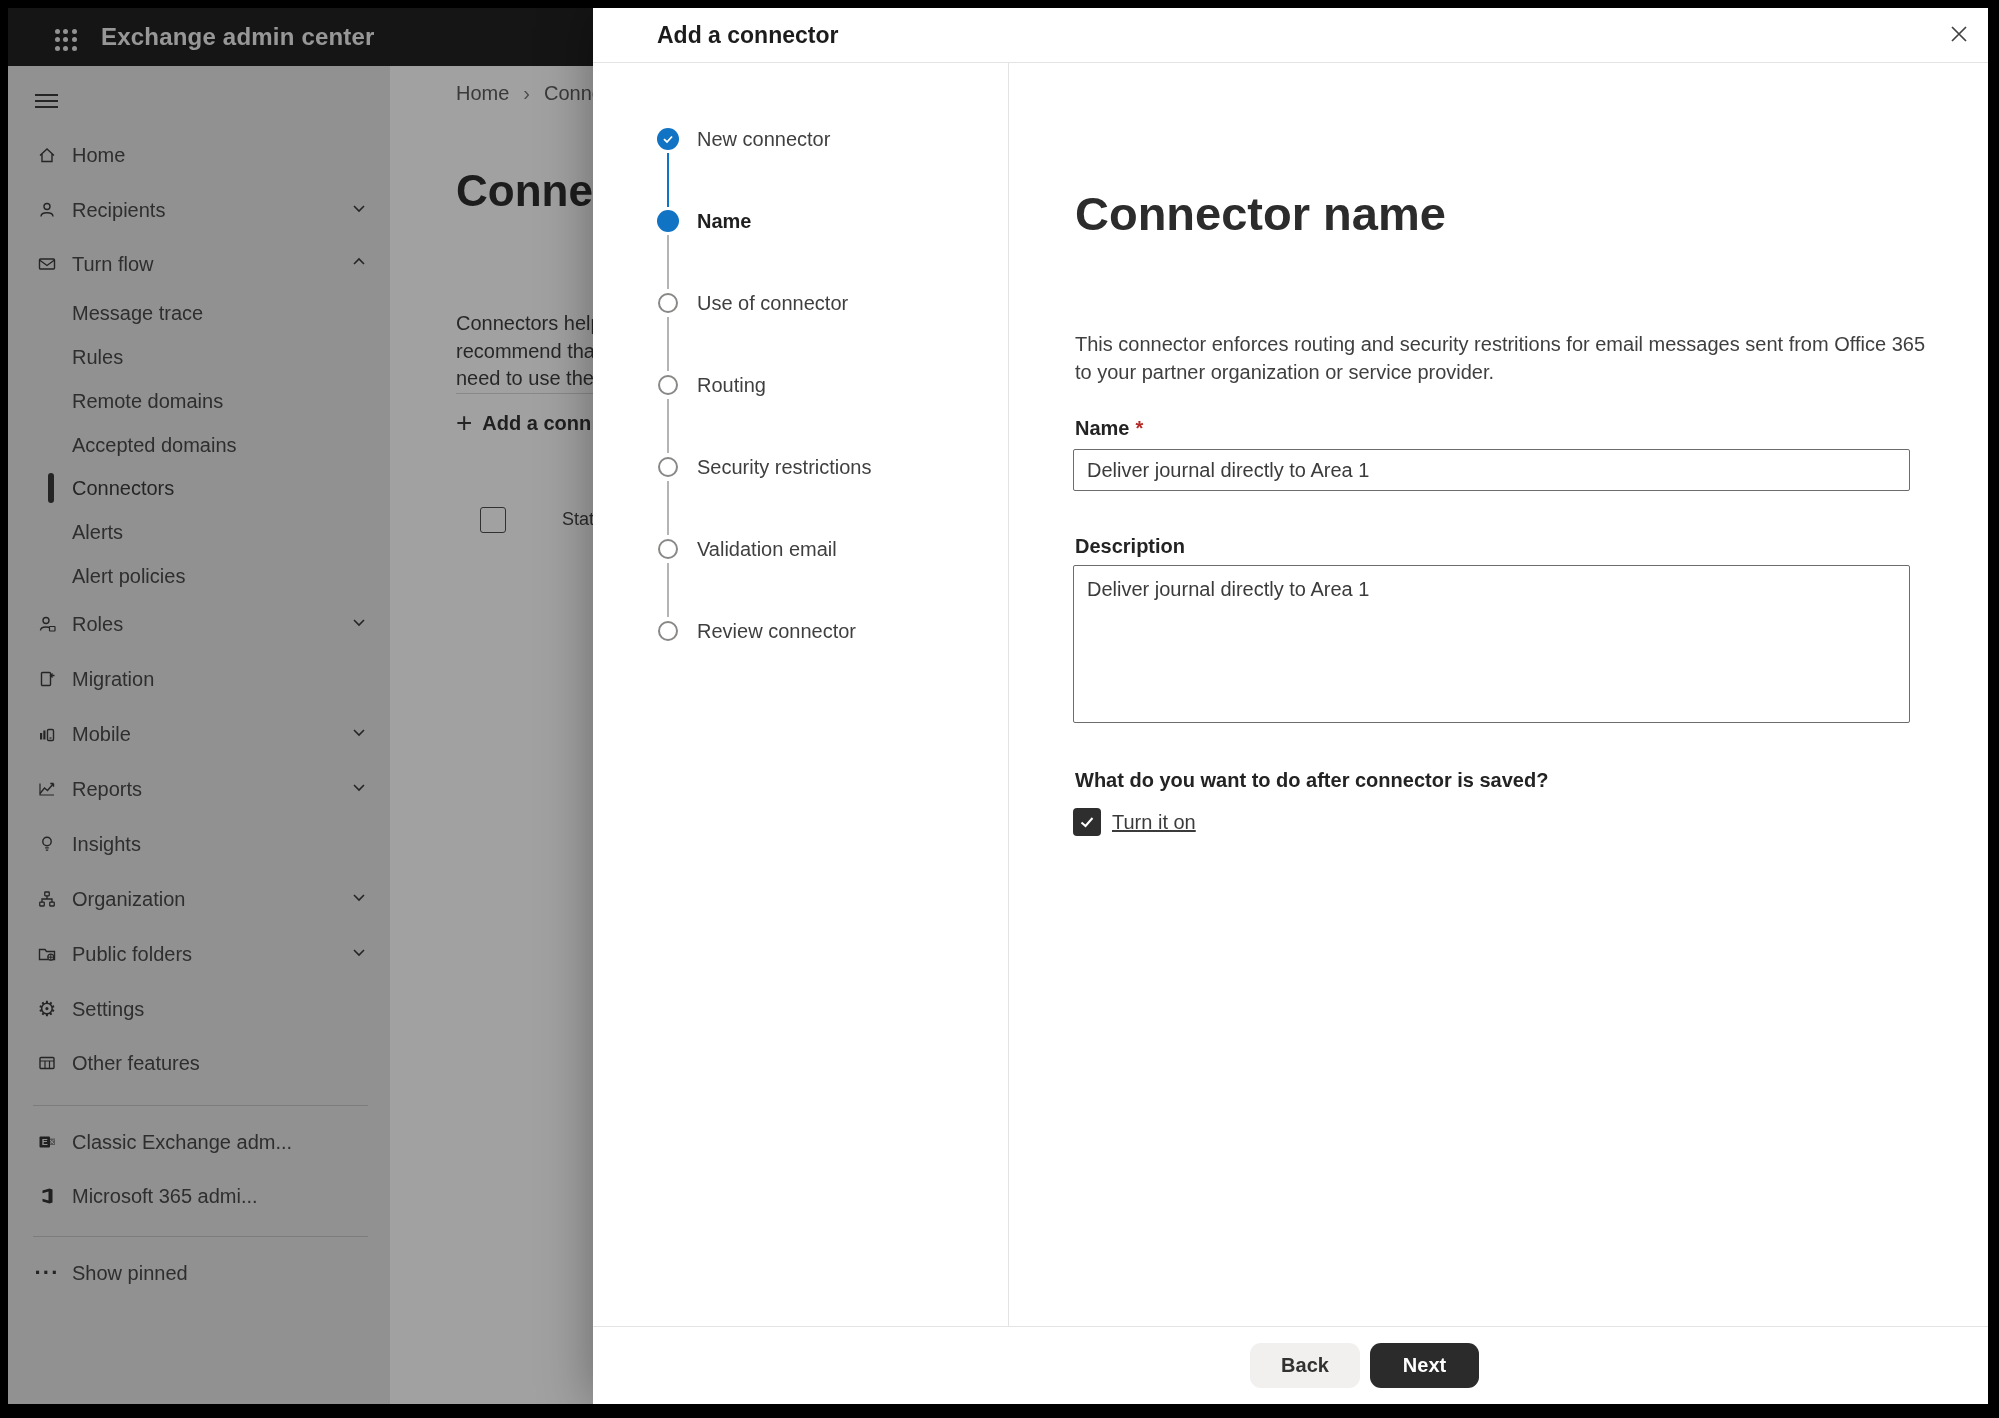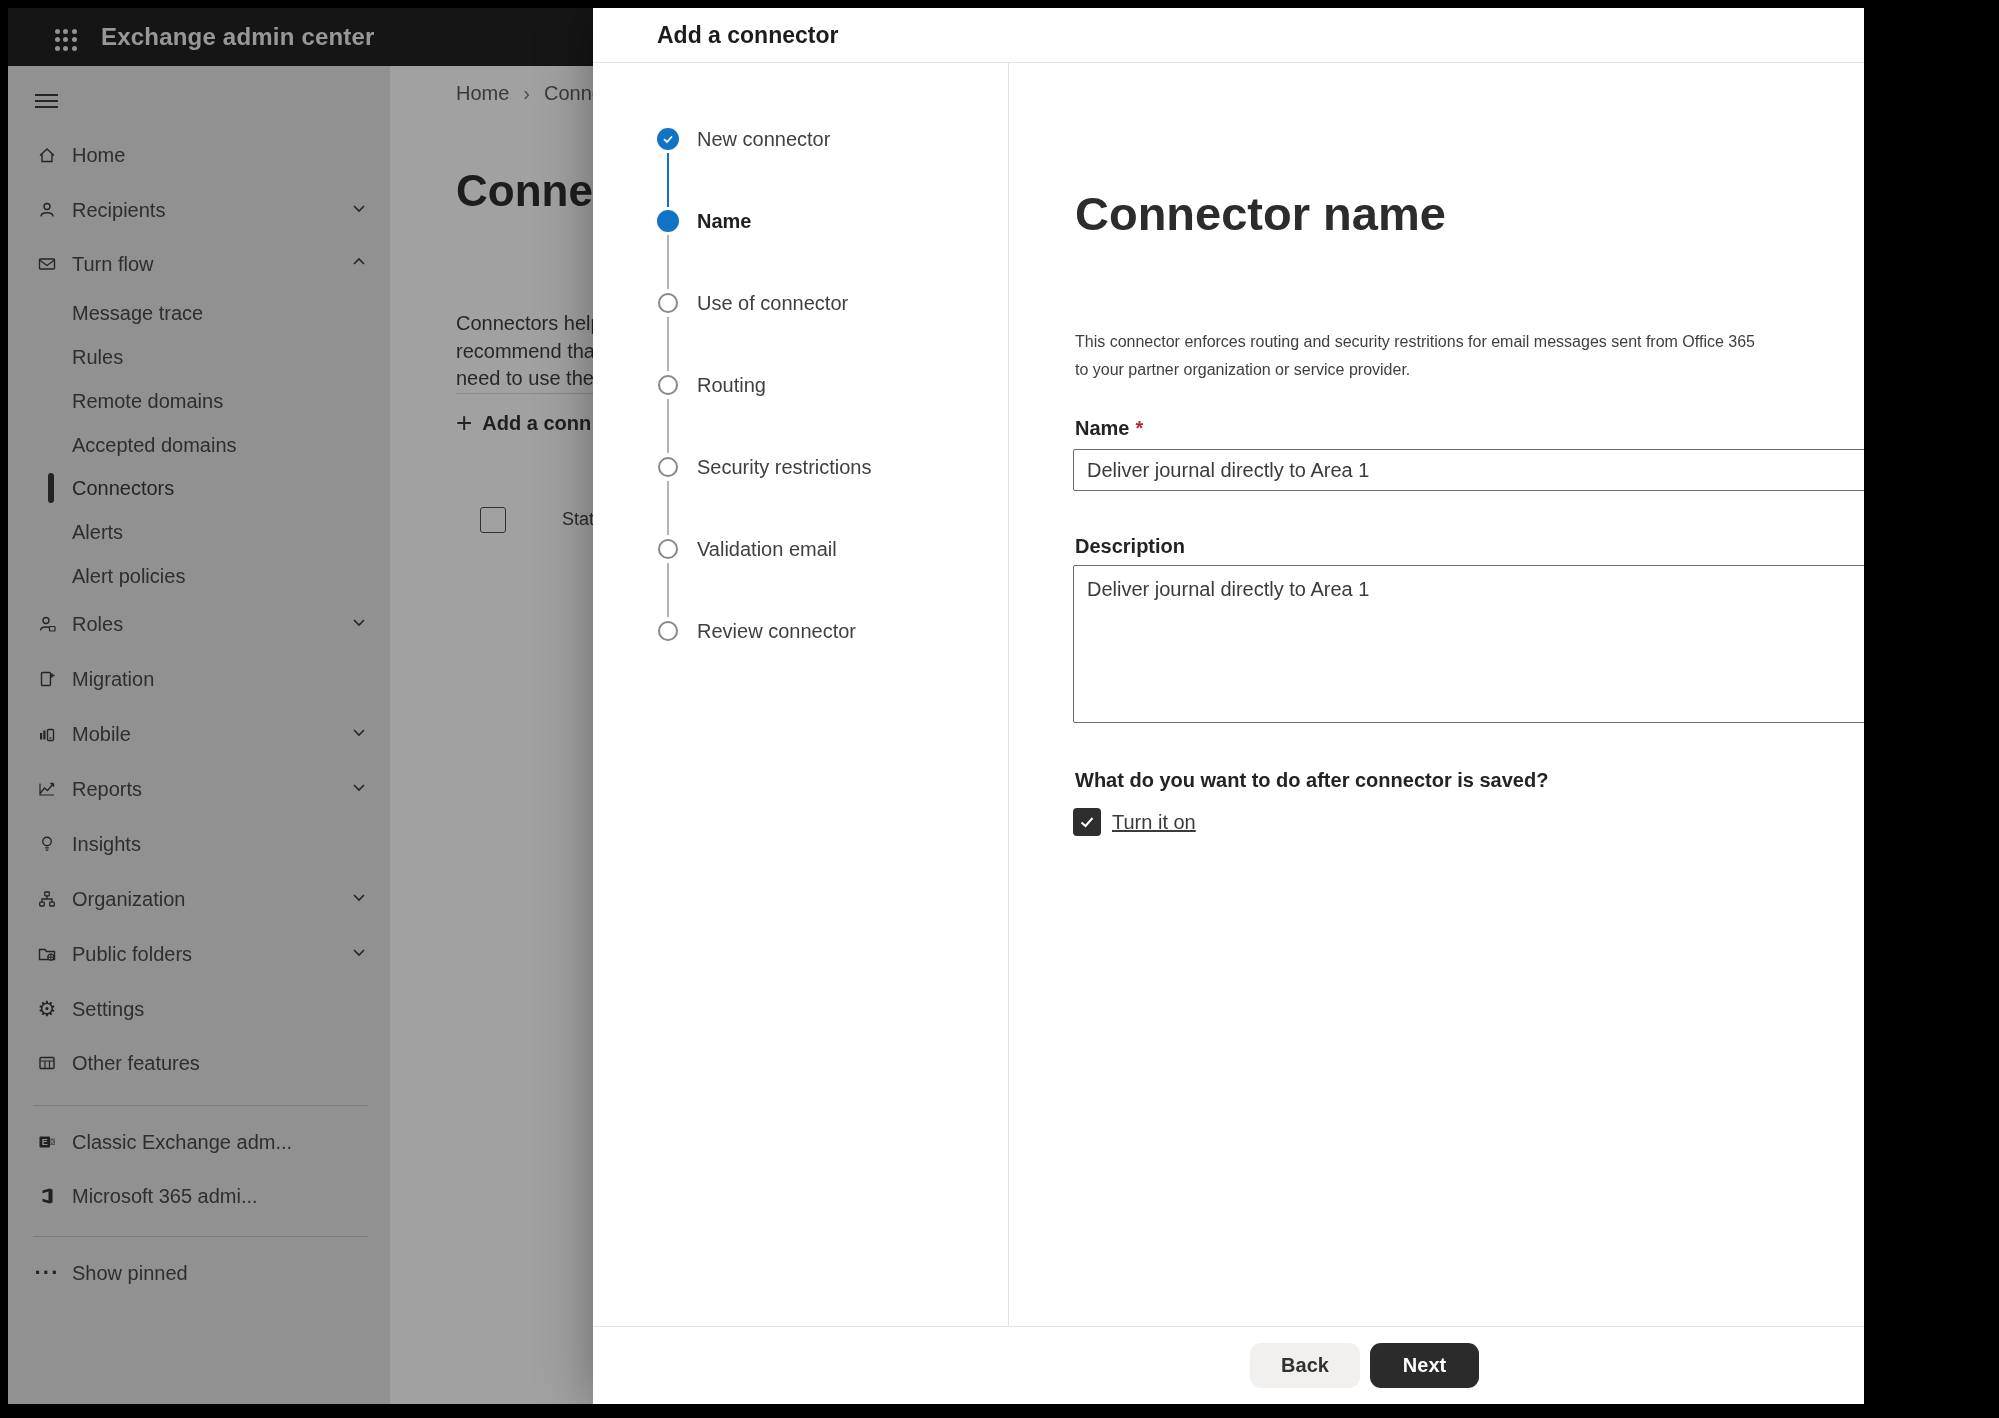--- a/index.html
+++ b/index.html
@@ -1,18 +1,18 @@
 <!DOCTYPE html>
 <html><head>
 <meta charset="utf-8">
 <style>
   html,body{margin:0;padding:0;background:#000;}
   .canvas{position:relative;width:1999px;height:1418px;background:#000;overflow:hidden;
           font-family:"Liberation Sans",sans-serif;-webkit-font-smoothing:antialiased;}
-  .screen{position:absolute;left:8px;top:8px;width:1812px;height:1396px;background:#fff;overflow:hidden;padding-left:44px;}
+  .screen{position:absolute;left:8px;top:8px;width:1980px;height:1396px;background:#fff;overflow:hidden;}
 
   
   .app-header{position:absolute;left:0;top:0;width:100%;height:58px;background:#222;z-index:1;}
   .waffle{position:absolute;left:45px;top:19px;width:26px;height:26px;display:grid;
           grid-template-columns:repeat(3,1fr);grid-template-rows:repeat(3,1fr);gap:0;cursor:pointer;}
   .waffle i{width:5px;height:5px;border-radius:50%;background:#e8e8e8;margin:auto;}
   .app-title{position:absolute;left:93px;top:0;height:58px;line-height:58px;font-size:24px;
              font-weight:600;color:#f0f0f0;letter-spacing:.2px;}
 
   
@@ -55,21 +55,21 @@
   .step-dot-done,.step-dot-current{position:absolute;left:64px;width:22px;height:22px;border-radius:50%;
       background:#1173c4;display:flex;align-items:center;justify-content:center;}
   .step-dot-empty{position:absolute;left:65px;width:20px;height:20px;border-radius:50%;
       border:2px solid #8a8886;background:#fff;box-sizing:border-box;}
   .step-label{position:absolute;left:104px;font-size:20px;color:#3f3f3f;white-space:nowrap;transform:translateY(-50%);}
   .step-label.current{font-weight:700;color:#1f1f1f;}
   .step-line{position:absolute;left:74px;width:2px;height:54px;background:#b6b4b2;}
   .step-line.blue{background:#1173c4;}
 
   .pane-h1{position:absolute;left:482px;top:178px;font-size:47px;font-weight:700;color:#2c2c2c;white-space:nowrap;}
-  .pane-line{position:absolute;left:482px;font-size:16px;color:#3f3f3f;white-space:nowrap;}
+  .pane-line{position:absolute;left:482px;font-size:20px;color:#3f3f3f;white-space:nowrap;}
   .fld-label{position:absolute;left:482px;font-size:20px;font-weight:700;color:#232323;}
   .req{color:#b52b27;margin-left:6px;font-weight:700;}
   .txt-input{position:absolute;left:480px;width:837px;height:42px;border:1px solid #6e6c6a;border-radius:2px;
              font-family:"Liberation Sans",sans-serif;font-size:20px;color:#3b3b3b;padding:0 0 0 13px;
              box-sizing:border-box;background:#fff;outline:none;}
   .txt-area{position:absolute;left:480px;width:837px;height:158px;border:1px solid #6e6c6a;border-radius:2px;
             font-family:"Liberation Sans",sans-serif;font-size:20px;color:#3b3b3b;padding:12px 13px;
             box-sizing:border-box;background:#fff;resize:none;outline:none;}
   .chkbox{position:absolute;left:480px;top:800px;width:28px;height:28px;background:#2e2e2e;border-radius:4px;
           display:flex;align-items:center;justify-content:center;cursor:pointer;}

